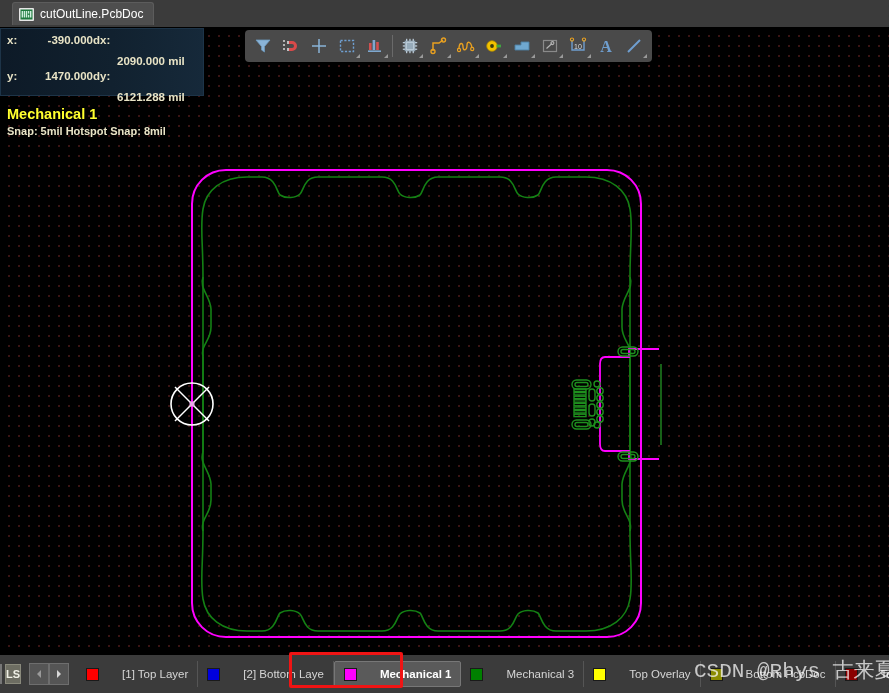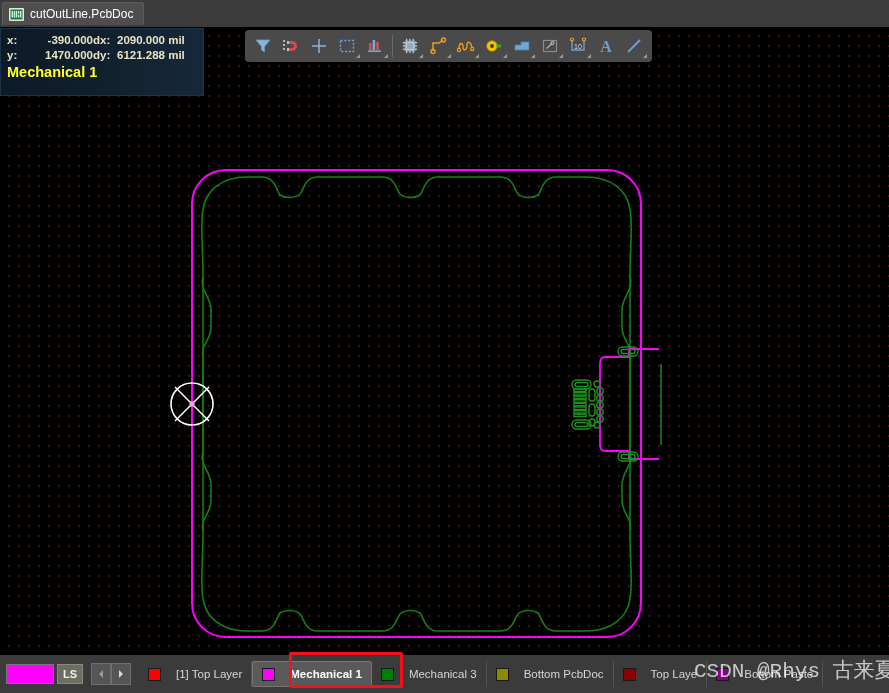--- a/index.html
+++ b/index.html
@@ -11,21 +11,21 @@
   }
 
   #app { position: relative; width: 889px; height: 693px; background: #000; }
 
   
   .titlebar {
     position: absolute; left: 0; top: 0; width: 889px; height: 27px;
     background: #3b3b3b;
   }
   .doc-tab {
-    position: absolute; left: 2px; top: 2px; height: 23px;
+    position: absolute; left: 12px; top: 2px; height: 23px;
     display: flex; align-items: center; gap: 6px;
     padding: 0 10px 0 6px;
     background: #4e4e4e;
     border-radius: 3px 3px 0 0;
     border: 1px solid #5c5c5c; border-bottom: none;
   }
   .doc-tab-label { color: #ffffff; font-size: 12px; white-space: nowrap; }
   .pcb-ico { width: 15px; height: 13px; display: block; }
 
   
@@ -47,21 +47,21 @@
     padding: 4px 6px 0 6px;
     color: #e9e4c6;
     font-size: 11.5px; font-weight: bold;
     line-height: 15px;
     z-index: 12;
   }
   .hud-row { display: flex; white-space: nowrap; }
   .hud-k { width: 13px; color: #e9e4c6; }
   .hud-v { width: 73px; color: #e9e4c6; text-align: right; }
   .hud-k2 { width: 24px; color: #e9e4c6; }
-  .hud-v2 { color: #e9e4c6; }
+  .hud-v2 { color: #e9e4c6; margin-top: 21px; }
   .hud-layer { color: #ffff2e; font-size: 14.5px; font-weight: bold; line-height: 19px; }
   .hud-snap { color: #e9e4c6; font-size: 11px; font-weight: bold; line-height: 14px; }
 
   
   .toolbar {
     position: absolute; left: 245px; top: 30px; height: 32px;
     background: #4a4a4a;
     border-radius: 4px;
     display: flex; align-items: center;
     padding: 0 4px;
@@ -80,40 +80,39 @@
     border-left: 4px solid transparent;
     border-bottom: 4px solid #9a9a9a;
   }
   .tb-sep { width: 1px; height: 22px; background: #6a6a6a; margin: 0 3px; }
 
   
   .layerbar {
     position: absolute; left: 0; top: 655px; width: 889px; height: 38px;
     background: #3b3b3b;
     display: flex; align-items: center;
-    padding-left: 6px;
     gap: 0;
   }
   .lb-swatch { width: 48px; height: 20px; border: 1px solid #777; }
   .lb-ls {
     width: 26px; height: 20px; margin-left: 3px;
     background: #6d6d62; color: #f0f0e6;
     font-size: 11px; font-weight: bold;
     display: flex; align-items: center; justify-content: center;
     border: 1px solid #8a8a7c;
   }
   .lb-nav { display: flex; margin-left: 8px; }
   .lb-arrow {
     width: 20px; height: 22px; background: #555;
     border: 1px solid #6e6e6e;
     display: flex; align-items: center; justify-content: center;
   }
   .lb-tabs { display: flex; align-items: center; margin-left: 8px; }
   .lb-tab {
-    display: flex; align-items: center; gap: 15px;
+    display: flex; align-items: center; gap: 23px;
     height: 26px; padding: 0 9px;
     border-right: 1px solid #555;
     color: #d6d6d6; font-size: 11.5px;
     white-space: nowrap;
   }
   .lb-tab.active {
     background: #5a5a5a; color: #ffffff; font-weight: bold;
     border: 1px solid #777; border-radius: 2px;
   }
   .lb-dot { width: 13px; height: 13px; display: inline-block; border: 1px solid #1a1a1a; flex: none; }
@@ -289,20 +288,21 @@
       <span class="hud-k2">dx:</span>
       <span class="hud-v2">2090.000 mil</span>
     </div>
     <div class="hud-row">
       <span class="hud-k">y:</span>
       <span class="hud-v">1470.000</span>
       <span class="hud-k2">dy:</span>
       <span class="hud-v2">6121.288 mil</span>
     </div>
     <div class="hud-layer">Mechanical 1</div>
+    <div class="hud-snap">Snap: 5mil Hotspot Snap: 8mil</div>
   </div>
 
   <div class="toolbar">
 
     <div class="tb-btn">
       <svg width="18" height="18" viewBox="0 0 18 18">
         <path d="M2 3 H16 L10.5 9.5 V15 L7.5 13 V9.5 Z" fill="#8ab4d8" stroke="#6d99bd" stroke-width="0.8"></path>
       </svg>
     </div>
 
@@ -446,29 +446,37 @@
             <path d="M2 1 L6 5 L2 9 Z" fill="#d8d8d8"></path>
           </svg>
       </div>
     </div>
 
     <div class="lb-tabs">
       <div class="lb-tab">
         <span class="lb-dot" style="background:#ff0000"></span>
         <span>[1] Top Layer</span>
       </div>
+      <div class="lb-tab">
+        <span class="lb-dot" style="background:#0000dd"></span>
+        <span>[2] Bottom Laye</span>
+      </div>
       <div class="lb-tab active">
         <span class="lb-dot" style="background:#ff00ff"></span>
         <span>Mechanical 1</span>
       </div>
       <div class="lb-tab">
         <span class="lb-dot" style="background:#008000"></span>
         <span>Mechanical 3</span>
       </div>
       <div class="lb-tab">
+        <span class="lb-dot" style="background:#ffff00"></span>
+        <span>Top Overlay</span>
+      </div>
+      <div class="lb-tab">
         <span class="lb-dot" style="background:#8b8b00"></span>
         <span>Bottom PcbDoc</span>
       </div>
       <div class="lb-tab">
         <span class="lb-dot" style="background:#8b0000"></span>
         <span>Top Laye</span>
       </div>
       <div class="lb-tab">
         <span class="lb-dot" style="background:#8b008b"></span>
         <span>Bottom Paste</span>

